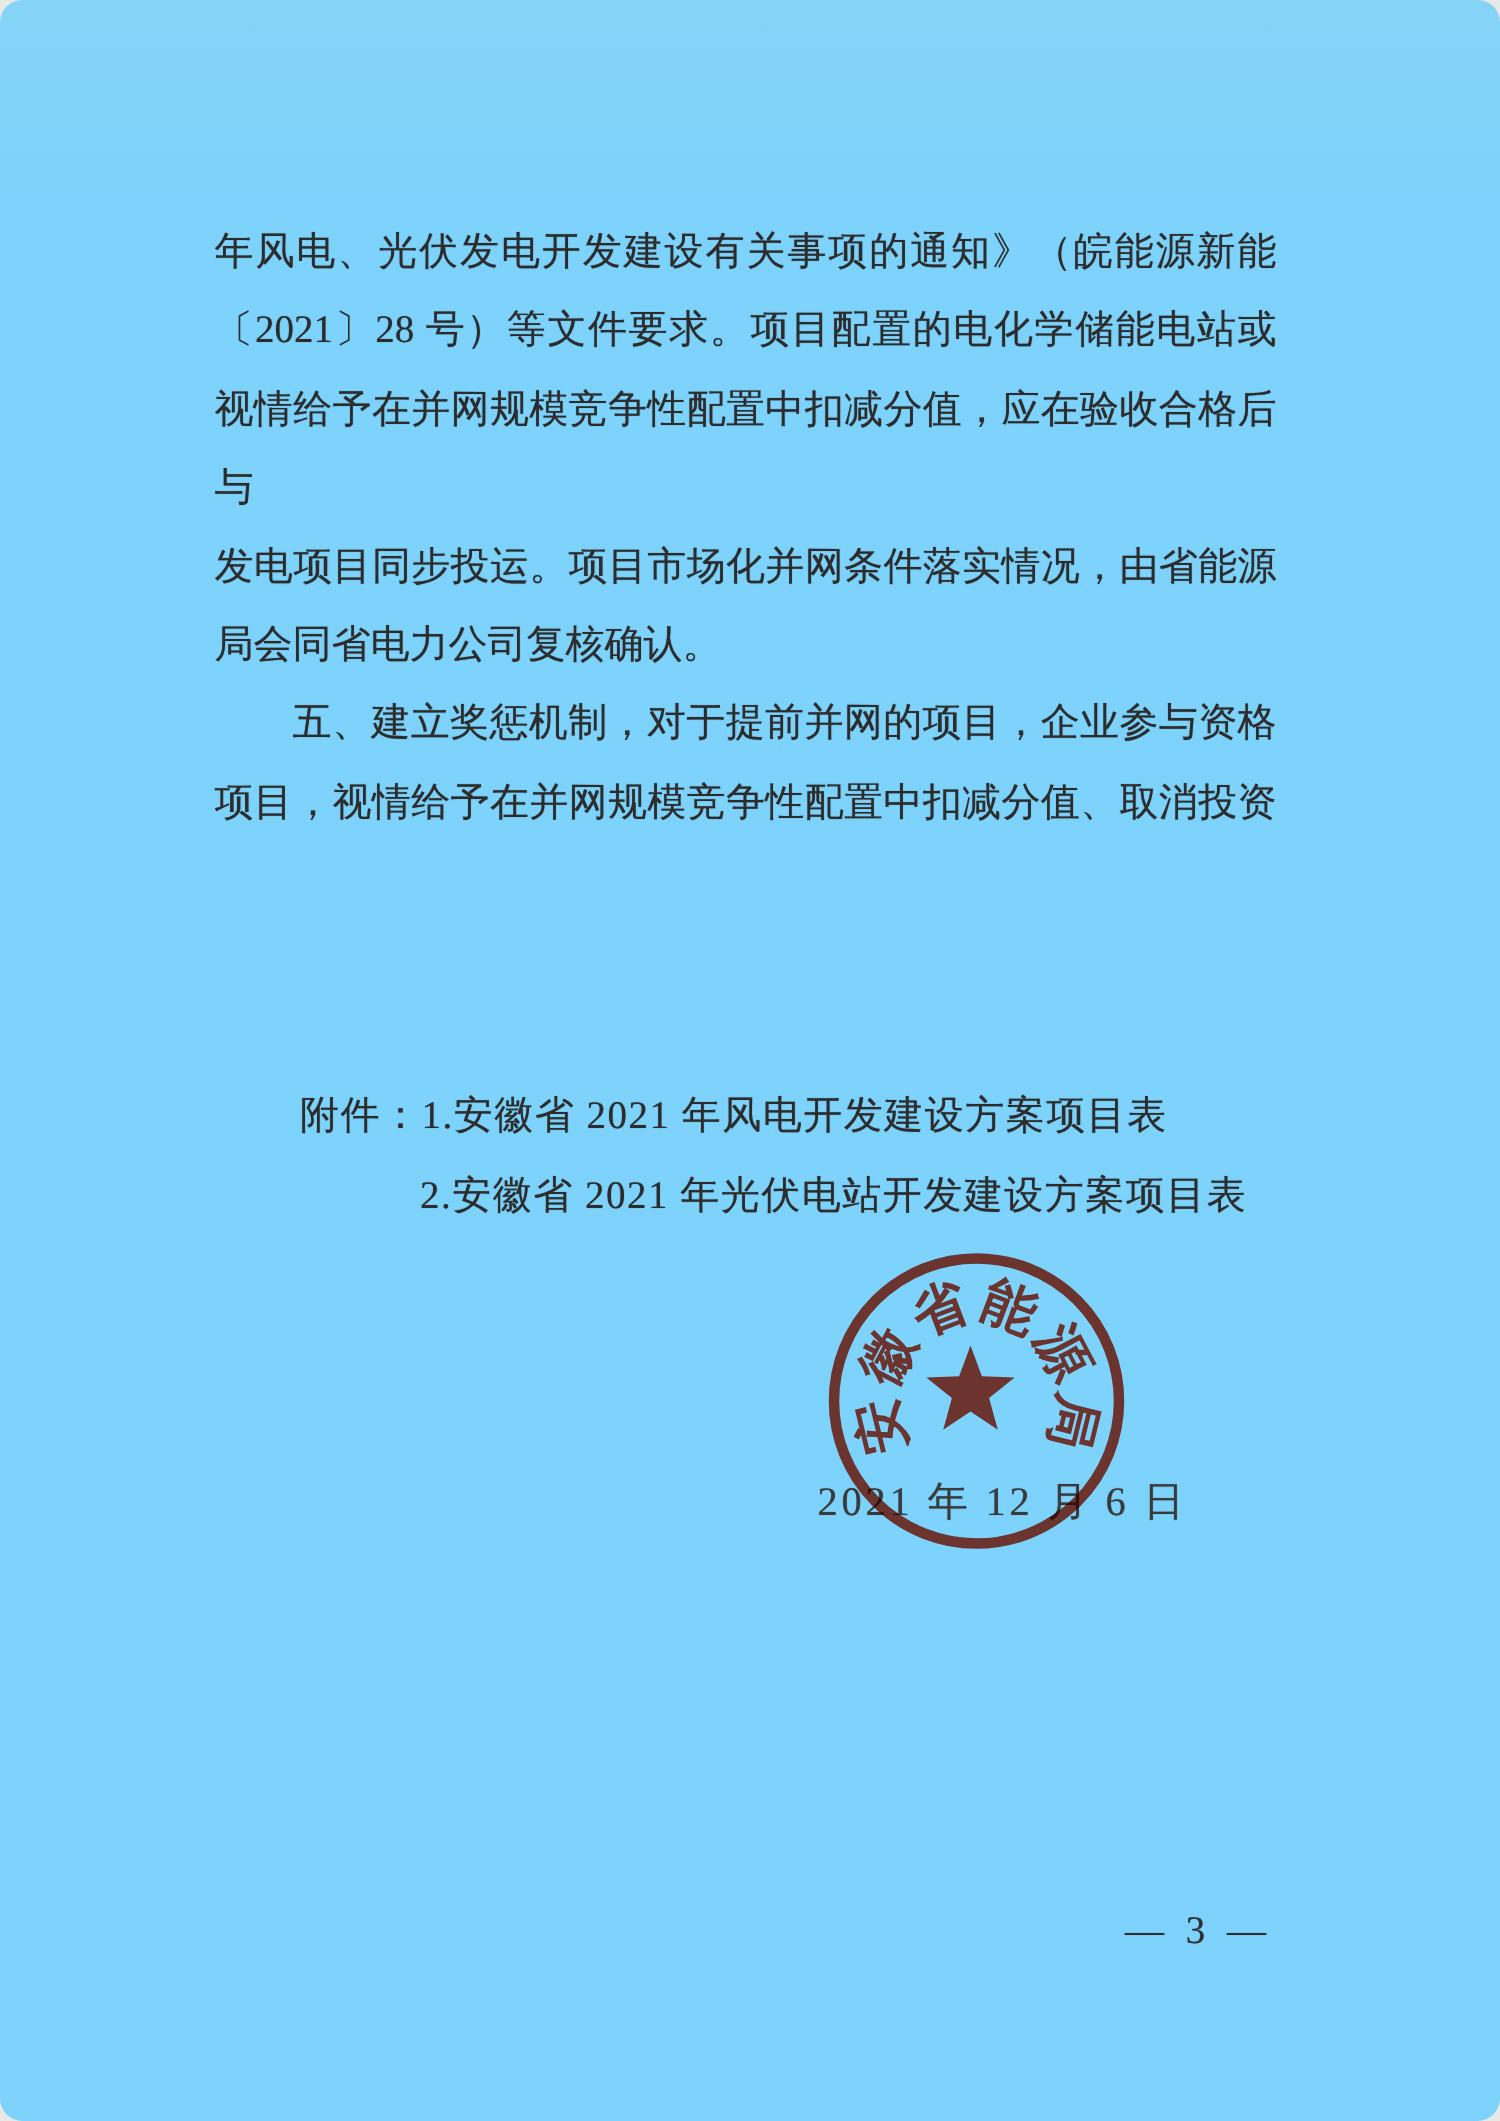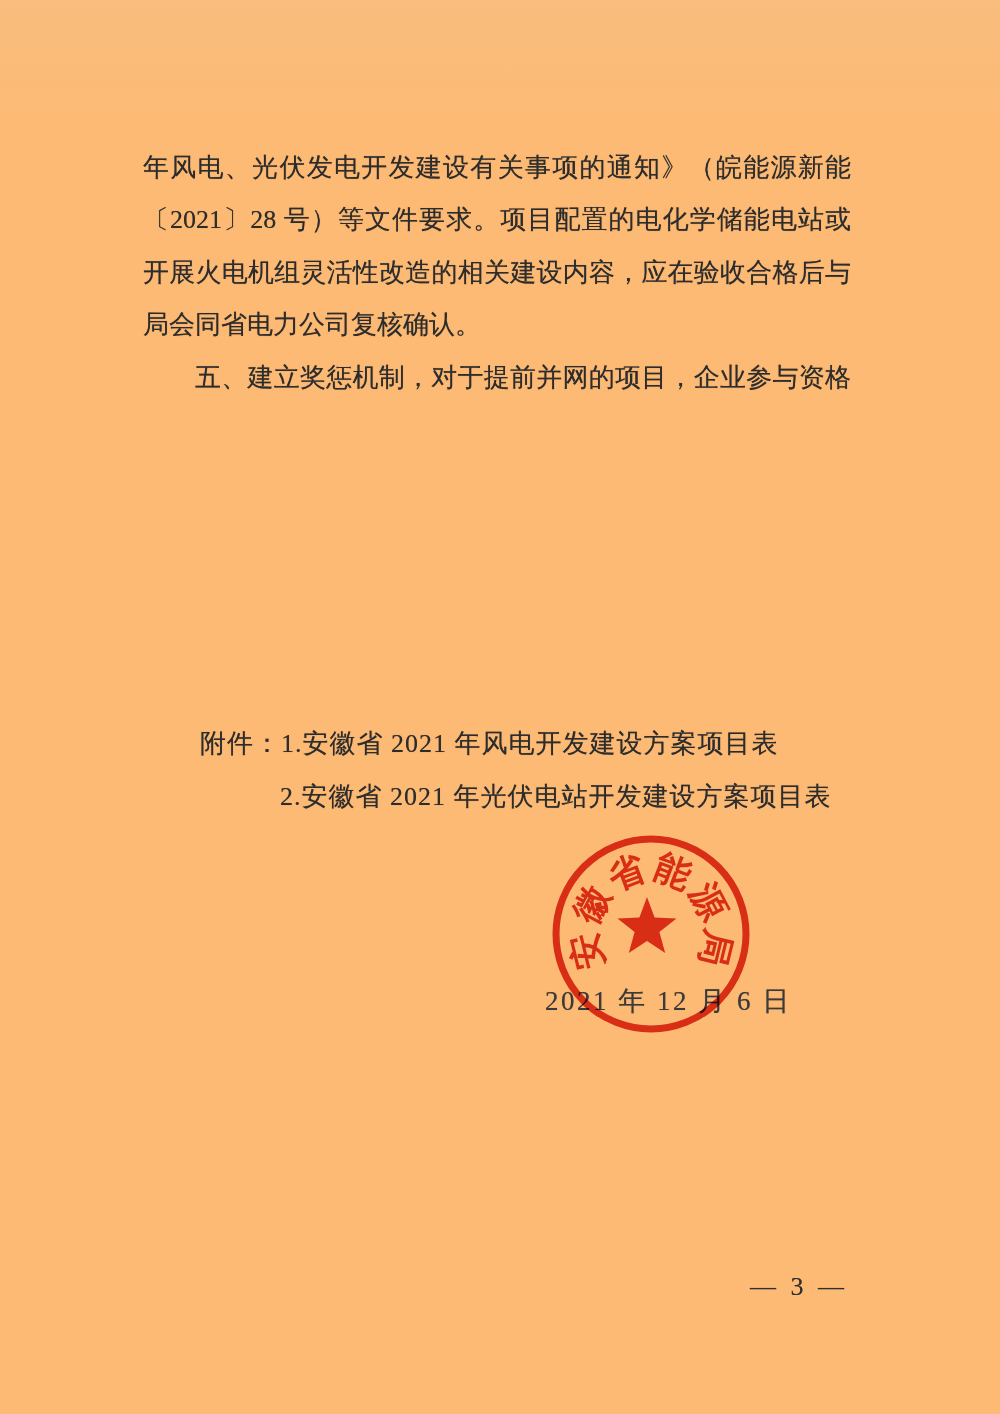--- a/index.html
+++ b/index.html
@@ -1,24 +1,25 @@
 <!DOCTYPE html>
 <html><head>
 <meta charset="utf-8">
 <style>
   html,body{margin:0;padding:0;}
   body{background:#e8e8e6;}
   .page{
     position:relative;
     width:1000px;height:1414px;
     margin:0 auto;
-    background:#fdba74;
+    background:#7dd3fc;
     overflow:hidden;
     font-family:"Liberation Serif","DejaVu Serif",serif;
     color:#2c2c2c;
+    border-radius:15px;
   }
   
   .page::before{
     content:"";position:absolute;left:0;top:0;right:0;height:140px;
     background:linear-gradient(180deg, rgba(210,210,200,0.10), rgba(255,255,255,0));
     pointer-events:none;
   }
   .body-block{
     position:absolute;left:143px;top:142px;width:708px;
     font-size:26px;line-height:52.4px;
@@ -61,23 +62,25 @@
   }
 </style>
 </head>
 <body>
 
 <div class="page">
 
   <div class="body-block">
     <div class="jline">年风电、光伏发电开发建设有关事项的通知》（皖能源新能</div>
     <div class="jline">〔2021〕28 号）等文件要求。项目配置的电化学储能电站或</div>
-    <div class="jline">开展火电机组灵活性改造的相关建设内容，应在验收合格后与</div>
+    <div class="jline">视情给予在并网规模竞争性配置中扣减分值，应在验收合格后与</div>
+    <div class="jline">发电项目同步投运。项目市场化并网条件落实情况，由省能源</div>
     <div class="lline">局会同省电力公司复核确认。</div>
     <div class="jline indent">五、建立奖惩机制，对于提前并网的项目，企业参与资格</div>
+    <div class="jline">项目，视情给予在并网规模竞争性配置中扣减分值、取消投资</div>
   </div>
 
   <div class="attachments">
     <div>
       <span>附件：</span><span>1.安徽省 2021 年风电开发建设方案项目表</span>
     </div>
     <div class="attach-line2">2.安徽省 2021 年光伏电站开发建设方案项目表</div>
   </div>
 
   <div class="issue-date">2021 年 12 月 6 日</div>

